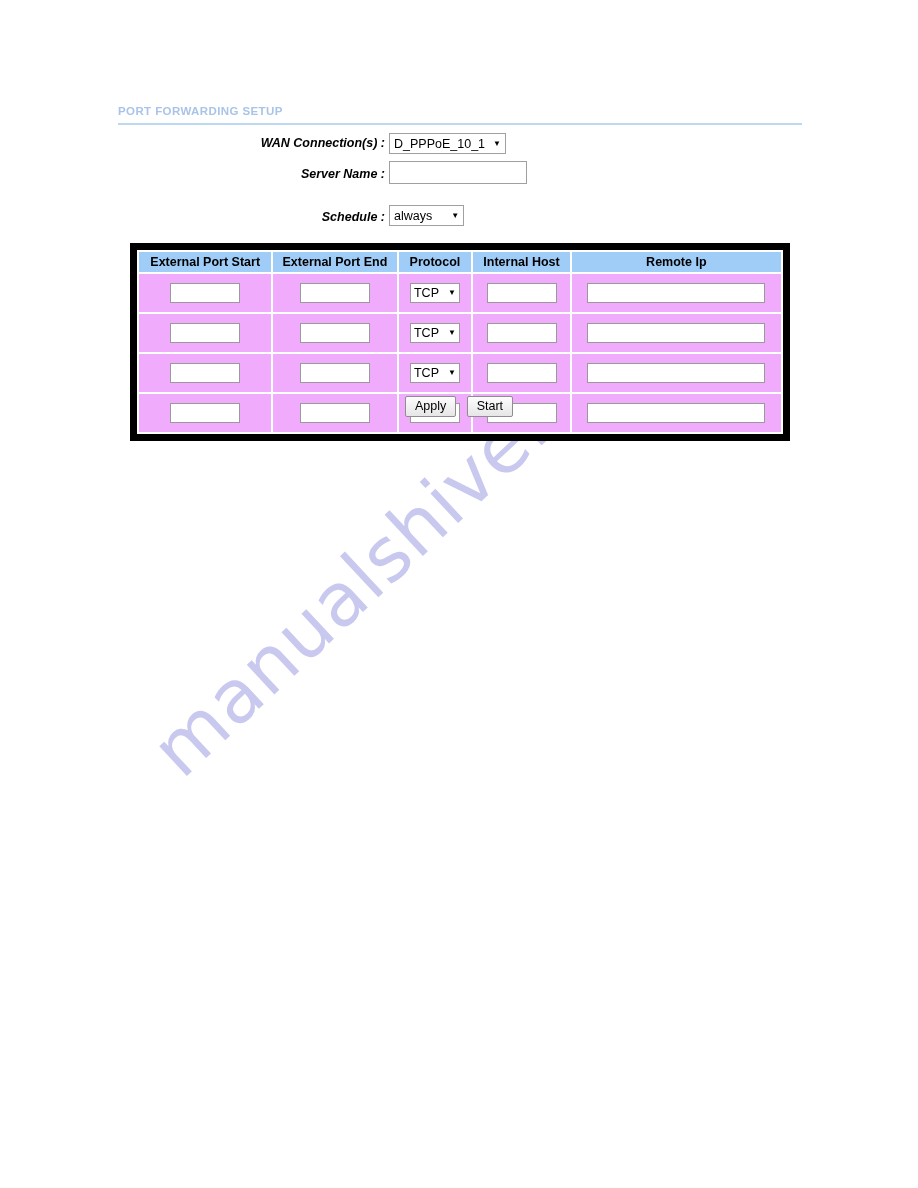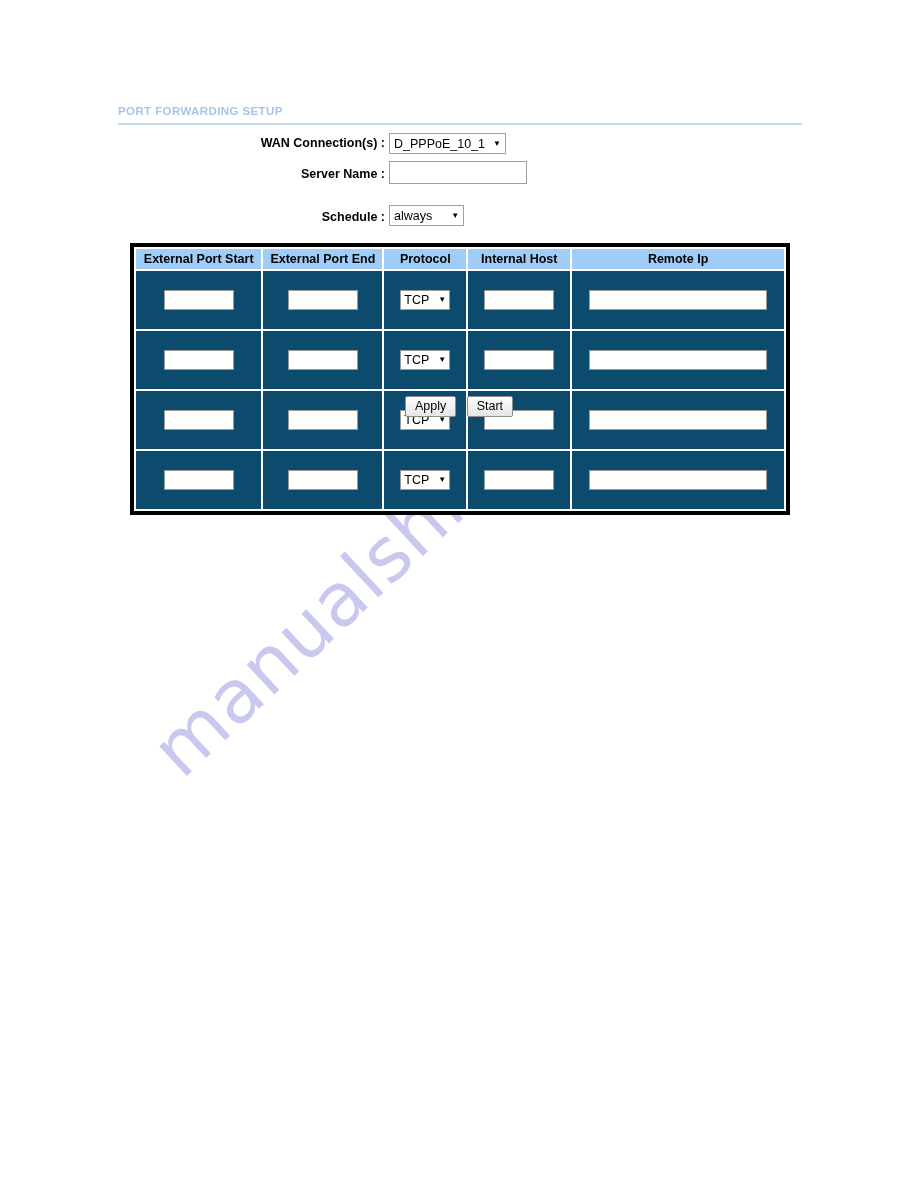--- a/index.html
+++ b/index.html
@@ -85,20 +85,21 @@
     right: 533px;       
     top: 0;
     width: 340px;
     text-align: right;
     font-family: "Liberation Sans", sans-serif;
     font-size: 12.5px;
     font-weight: bold;
     color: #000000;
     line-height: 20px;
     white-space: nowrap;
+    font-style: italic;
   }
   .ctl-wrap {
     position: absolute;
     left: 389px;
     top: 0;
   }
 
   
   .txt {
     box-sizing: border-box;
@@ -138,37 +139,37 @@
 
   
   .pf-table {
     position: absolute;
     left: 130px;
     top: 243px;
     width: 660px;
     border-collapse: separate;
     border-spacing: 2px;
     background: #ffffff;
-    border: 4px solid #000000;
+    border: 7px solid #000000;
     font-family: "Liberation Sans", sans-serif;
   }
   .pf-table th {
     background: #9fcdf7;
     color: #000000;
     font-size: 12.5px;
     font-weight: bold;
     height: 18px;
     padding: 1px 0;
     text-align: center;
     border: none;
   }
   .pf-table td {
-    background: #0c4a6e;
+    background: #f0abfc;
     height: 26px;
-    padding: 16px;
+    padding: 6px;
     text-align: center;
     vertical-align: middle;
     border: none;
   }
   .cell-input {
     box-sizing: border-box;
     border: 1px solid #9a9a9a;
     background: #ffffff;
     height: 20px;
     font-family: "Liberation Sans", sans-serif;

